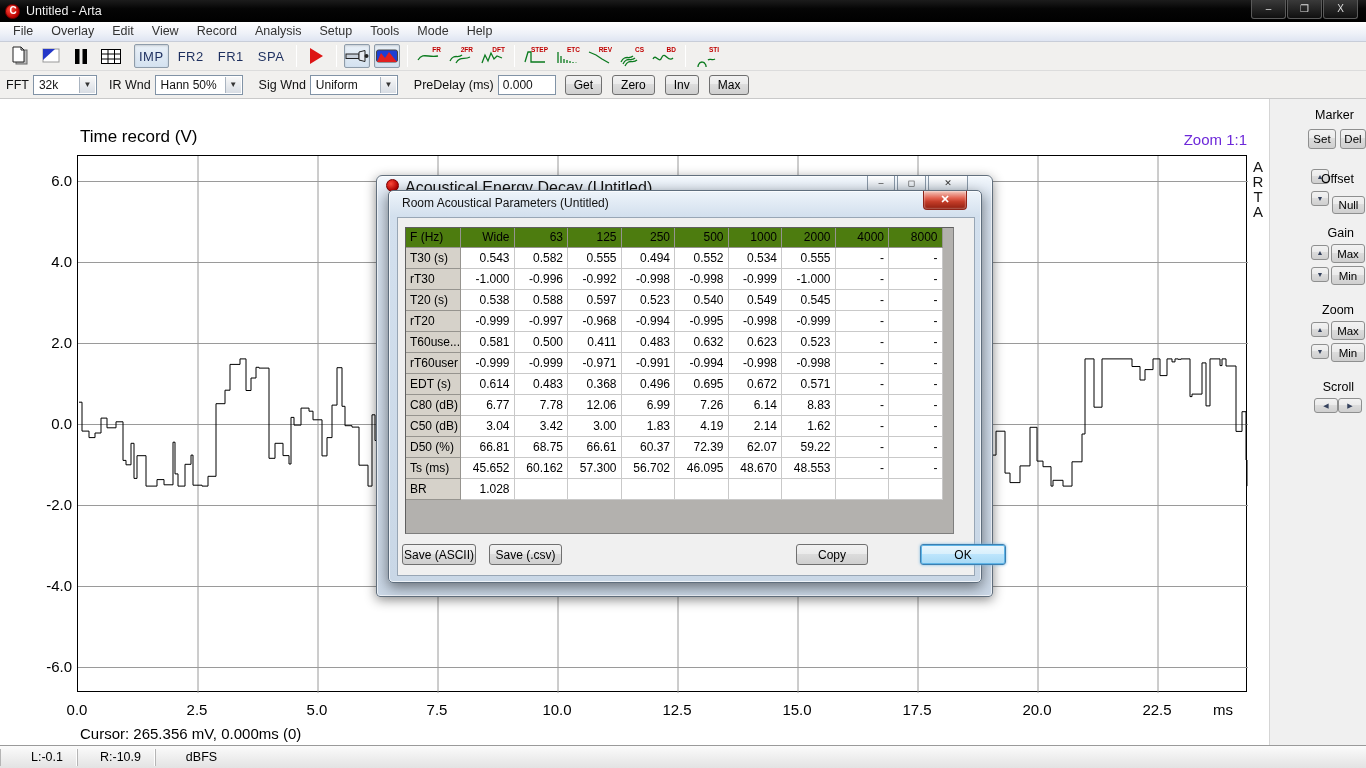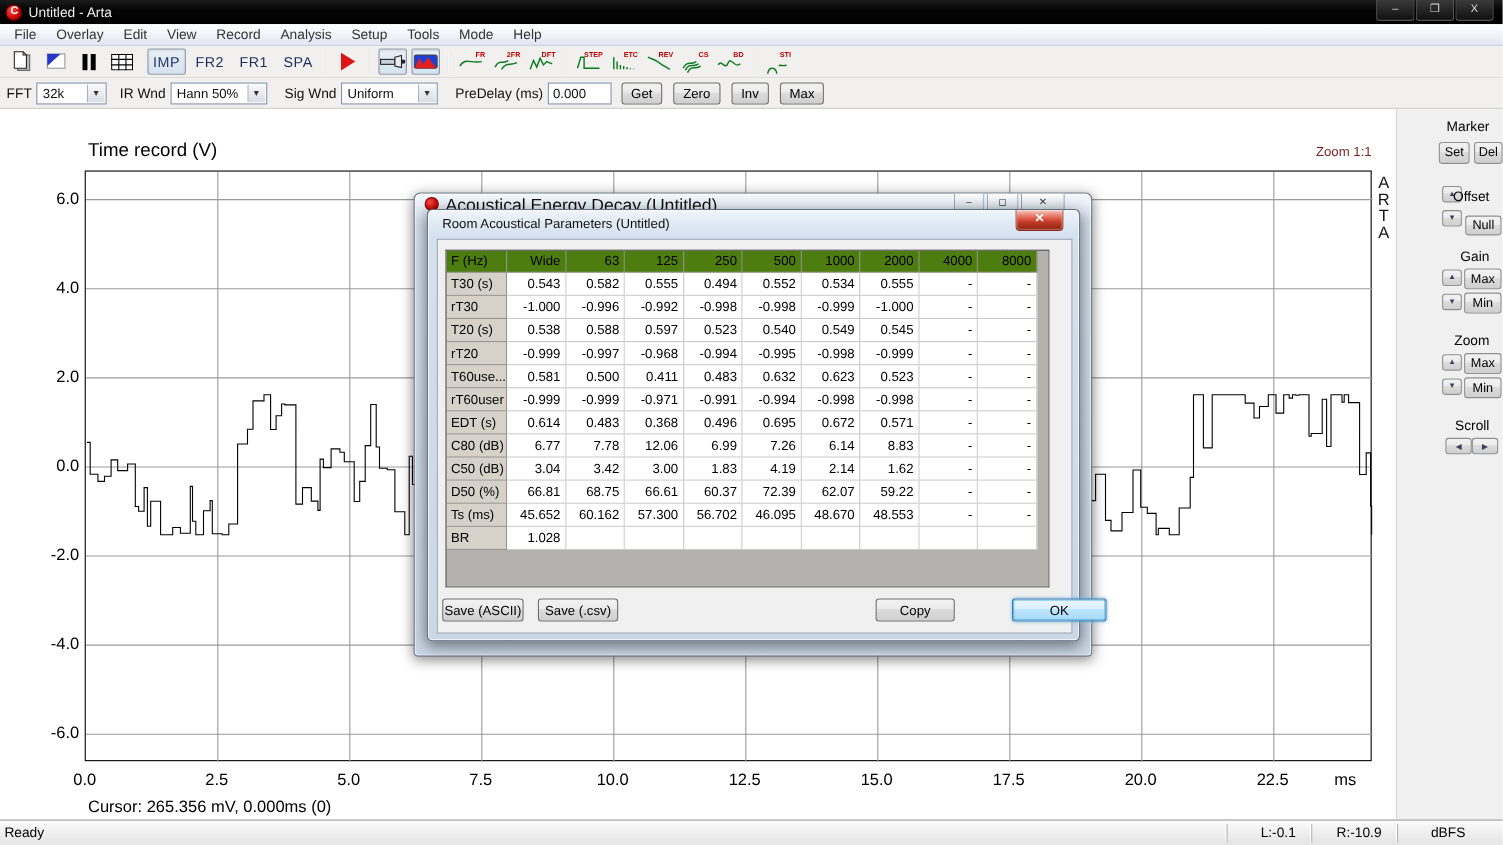--- a/index.html
+++ b/index.html
@@ -51,21 +51,21 @@
     font-size:12px; padding:0 4px; margin:0 4px; display:flex; align-items:center; }
   .win-btn { border:1px solid #707070; border-radius:3px; font-size:12px; color:#000;
     background:linear-gradient(#f2f2f2 0%,#ebebeb 45%,#dddddd 45%,#cfcfcf 100%);
     display:flex; align-items:center; justify-content:center; height:20px; }
   .tb2-btn { padding:0 8px; margin:0 5px; }
 
   
   #main { position:absolute; left:0; top:99px; width:1366px; height:646px; background:#fff; }
   #plot-title { position:absolute; left:80px; top:28px; font-size:17px; color:#000; }
   #zoom-label { position:absolute; left:1147px; top:32px; width:100px; text-align:right;
-    font-size:12px; color:#7f1d1d; }
+    font-size:15px; color:#6d28d9; }
   #plot-box { position:absolute; left:77px; top:56px; width:1170px; height:537px;
     border:1px solid #000; }
   .ytick { position:absolute; left:26px; width:46px; text-align:right; font-size:15px; color:#000; }
   .xtick { position:absolute; width:44px; text-align:center; font-size:15px; color:#000; top:602px; }
   #x-unit { position:absolute; left:1213px; top:602px; width:40px; font-size:15px; color:#000; }
   #cursor-readout { position:absolute; left:80px; top:626px; font-size:15px; color:#000; }
   #brand { position:absolute; left:1251px; top:60px; font-size:15px; line-height:15px;
     color:#141414; text-align:center; width:14px; }
 
   
@@ -528,17 +528,16 @@
         </div>
     </div>
     <div class="win-btn dlg-btn" style="left:4px; width:74px;">Save (ASCII)</div>
     <div class="win-btn dlg-btn" style="left:91px; width:73px;">Save (.csv)</div>
     <div class="win-btn dlg-btn" style="left:398px; width:72px;">Copy</div>
     <div class="win-btn dlg-btn focused" style="left:494px; width:86px;margin-left:28px;">OK</div>
   </div>
 </div>
 
 <div id="statusbar">
-  <div id="status-ready">Ready</div>
   <div class="status-cell cell-l">L:-0.1</div>
   <div class="status-cell cell-r">R:-10.9</div>
   <div class="status-cell cell-u">dBFS</div>
 </div>
 
 </body></html>

